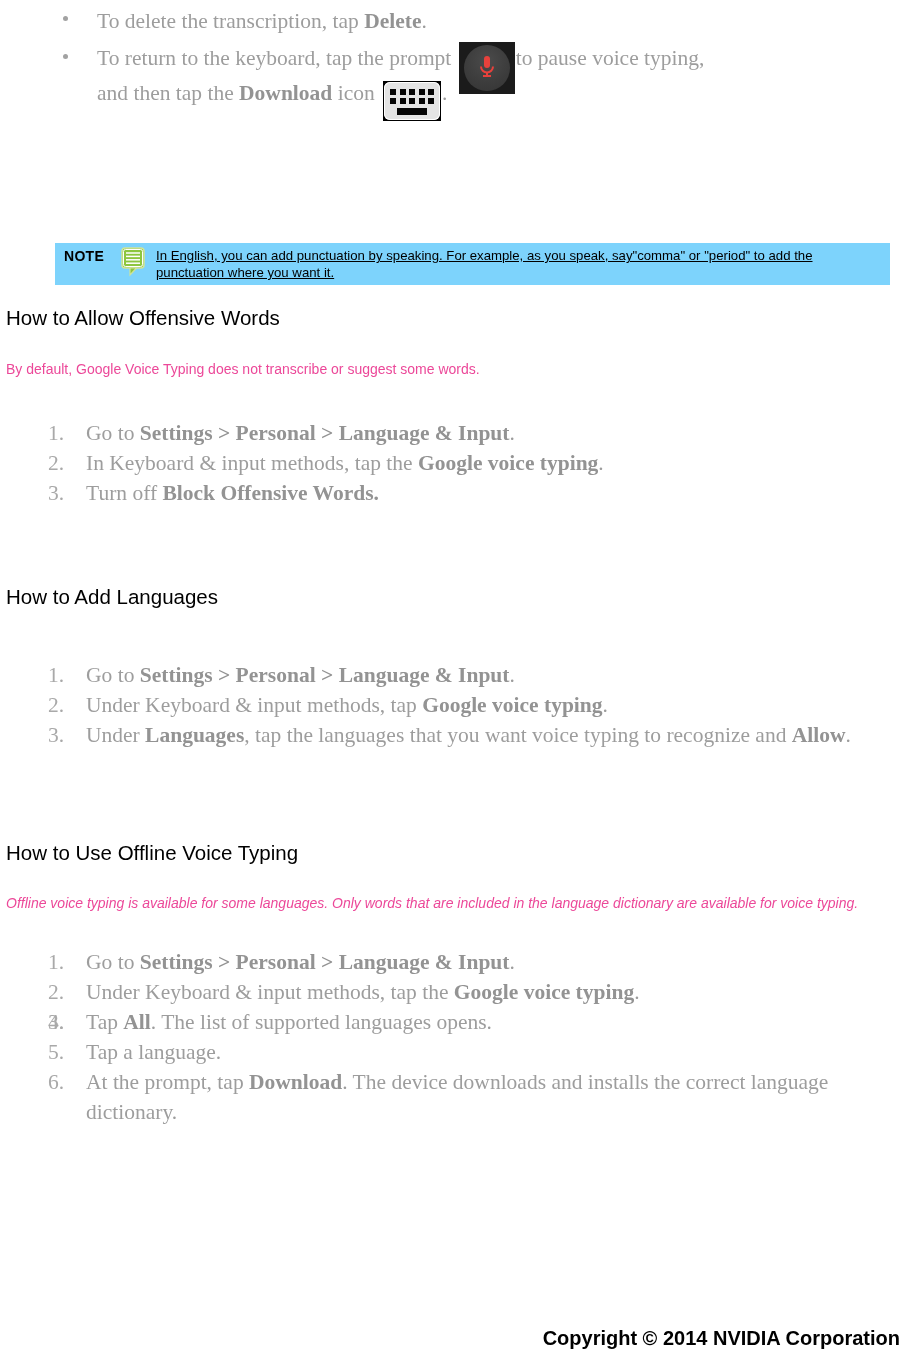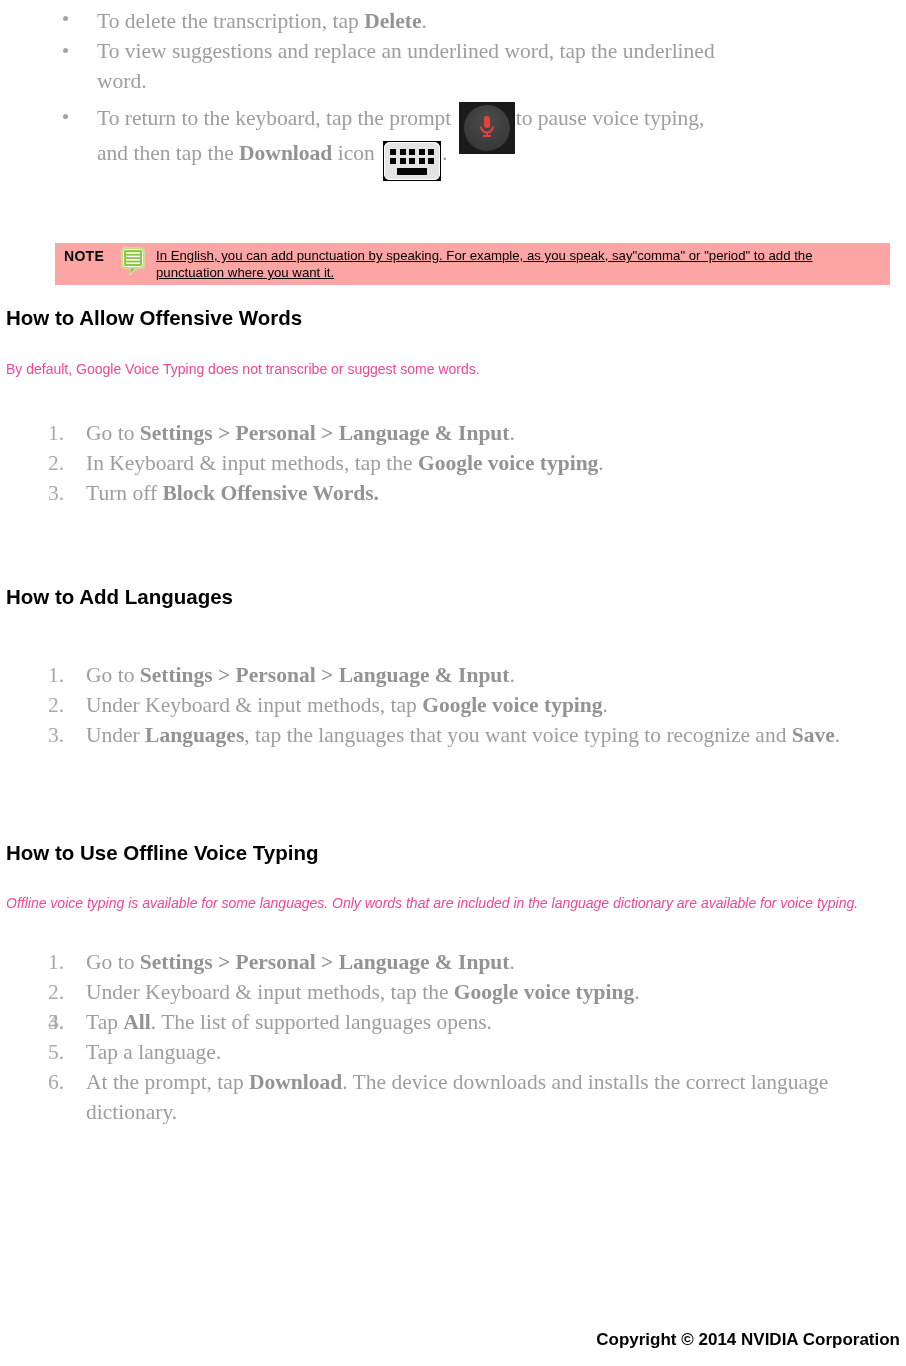--- a/index.html
+++ b/index.html
@@ -75,21 +75,21 @@
     width: 26px;
     text-align: left;
     color: #a9a9a9;
     font-weight: normal;
   }
 
   
   h2.section-title {
     font-family: "Liberation Sans", "DejaVu Sans", sans-serif;
     font-size: 20.5px;
-    font-weight: bold;
+    font-weight: normal;
     color: #000000;
     margin: 0;
     padding: 0;
     letter-spacing: 0px;
   }
 
   
   p.body-sans {
     font-family: "Liberation Sans", "DejaVu Sans", sans-serif;
     font-size: 14px;
@@ -99,21 +99,21 @@
     padding: 0;
   }
 
   
   .note-box {
     position: absolute;
     left: 55px;
     top: 243px;
     width: 835px;
     height: 42px;
-    background: #fca5a5;
+    background: #7dd3fc;
     box-sizing: border-box;
   }
   .note-label {
     position: absolute;
     left: 9px;
     top: 5px;
     font-family: "Liberation Sans", "DejaVu Sans", sans-serif;
     font-size: 14px;
     font-weight: bold;
     color: #000;
@@ -199,21 +199,21 @@
     height: 7px;
     background: #050505;
   }
 
   
   .footer {
     position: absolute;
     right: 6px;
     bottom: 16px;
     font-family: "Liberation Sans", "DejaVu Sans", sans-serif;
-    font-size: 17px;
+    font-size: 20px;
     font-weight: bold;
     color: #000;
     white-space: nowrap;
   }
 
   
   #bullets-block      { position: absolute; left: 0;  top: 4px;    width: 716px; }
   #sec-offensive      { position: absolute; left: 6px; top: 306px; width: 894px; }
   #sec-languages      { position: absolute; left: 6px; top: 573px; width: 894px; margin-top: 12px; }
   #sec-offline        { position: absolute; left: 6px; top: 841px; width: 894px; }
@@ -221,21 +221,20 @@
   .steps-wrap { margin-top: 22px; }
 </style>
 </head>
 <body>
 
 <div class="page">
 
   <div id="bullets-block">
     <ul class="bullets serif-list" id="bullet-list">
         <li class="li-1"><span class="bullet-dot"></span><span><span>To delete the transcription, tap </span><span class="bold">Delete</span><span>.</span></span></li>
-        <li><span class="bullet-dot"></span><span><span>To view suggestions and replace an underlined word, tap the underlined word.</span></span></li>
         <li style="margin-top: 6px;"><span class="bullet-dot"></span><span><span>To return to the keyboard, tap the prompt </span><span class="mic-icon"><span class="circle"></span><svg width="22" height="26" viewBox="0 0 22 26">
                 <rect x="8" y="1" width="6" height="12" rx="3" fill="#e8413c"></rect>
                 <path d="M5 11.5 a6 6 0 0 0 12 0" fill="none" stroke="#e8413c" stroke-width="2"></path>
                 <line x1="11" y1="17.5" x2="11" y2="21" stroke="#e8413c" stroke-width="2"></line>
                 <line x1="7" y1="21" x2="15" y2="21" stroke="#e8413c" stroke-width="2"></line>
               </svg></span><span>to pause voice typing, and then tap the </span><span class="bold">Download</span><span> icon </span><span class="kbd-icon"><span class="face"></span><span class="keyrow r1">
                 <span class="key"></span>
                 <span class="key"></span>
                 <span class="key"></span>
                 <span class="key"></span>
@@ -276,21 +275,21 @@
         <li><span class="num">2.</span><span><span>In Keyboard &amp; input methods, tap the </span><span class="bold">Google voice typing</span><span>.</span></span></li>
         <li><span class="num">3.</span><span><span>Turn off </span><span class="bold">Block Offensive Words.</span></span></li>
       </ol>
   </div>
 
   <div id="sec-languages">
     <h2 class="section-title">How to Add Languages</h2>
     <ol class="steps serif-list" style="margin-top:51px;" id="steps-1">
         <li><span class="num">1.</span><span><span>Go to </span><span class="bold">Settings &gt; Personal &gt; Language &amp; Input</span><span>.</span></span></li>
         <li><span class="num">2.</span><span><span>Under Keyboard &amp; input methods, tap </span><span class="bold">Google voice typing</span><span>.</span></span></li>
-        <li><span class="num">3.</span><span><span>Under </span><span class="bold">Languages</span><span>, tap the languages that you want voice typing to recognize and </span><span class="bold">Save</span><span>.</span></span></li>
+        <li><span class="num">3.</span><span><span>Under </span><span class="bold">Languages</span><span>, tap the languages that you want voice typing to recognize and </span><span class="bold">Allow</span><span>.</span></span></li>
       </ol>
   </div>
 
   <div id="sec-offline">
     <h2 class="section-title">How to Use Offline Voice Typing</h2>
     <p class="body-sans" style="margin-top:29px;font-style:italic;">Offline voice typing is available for some languages. Only words that are included in the language dictionary are available for voice typing.</p>
     <ol class="steps serif-list" style="margin-top:35px;" id="steps-2">
         <li><span class="num">1.</span><span><span>Go to </span><span class="bold">Settings &gt; Personal &gt; Language &amp; Input</span><span>.</span></span></li>
         <li><span class="num">2.</span><span><span>Under Keyboard &amp; input methods, tap the </span><span class="bold">Google voice typing</span><span>.</span></span></li>
         <li><span class="num">3.</span></li>

